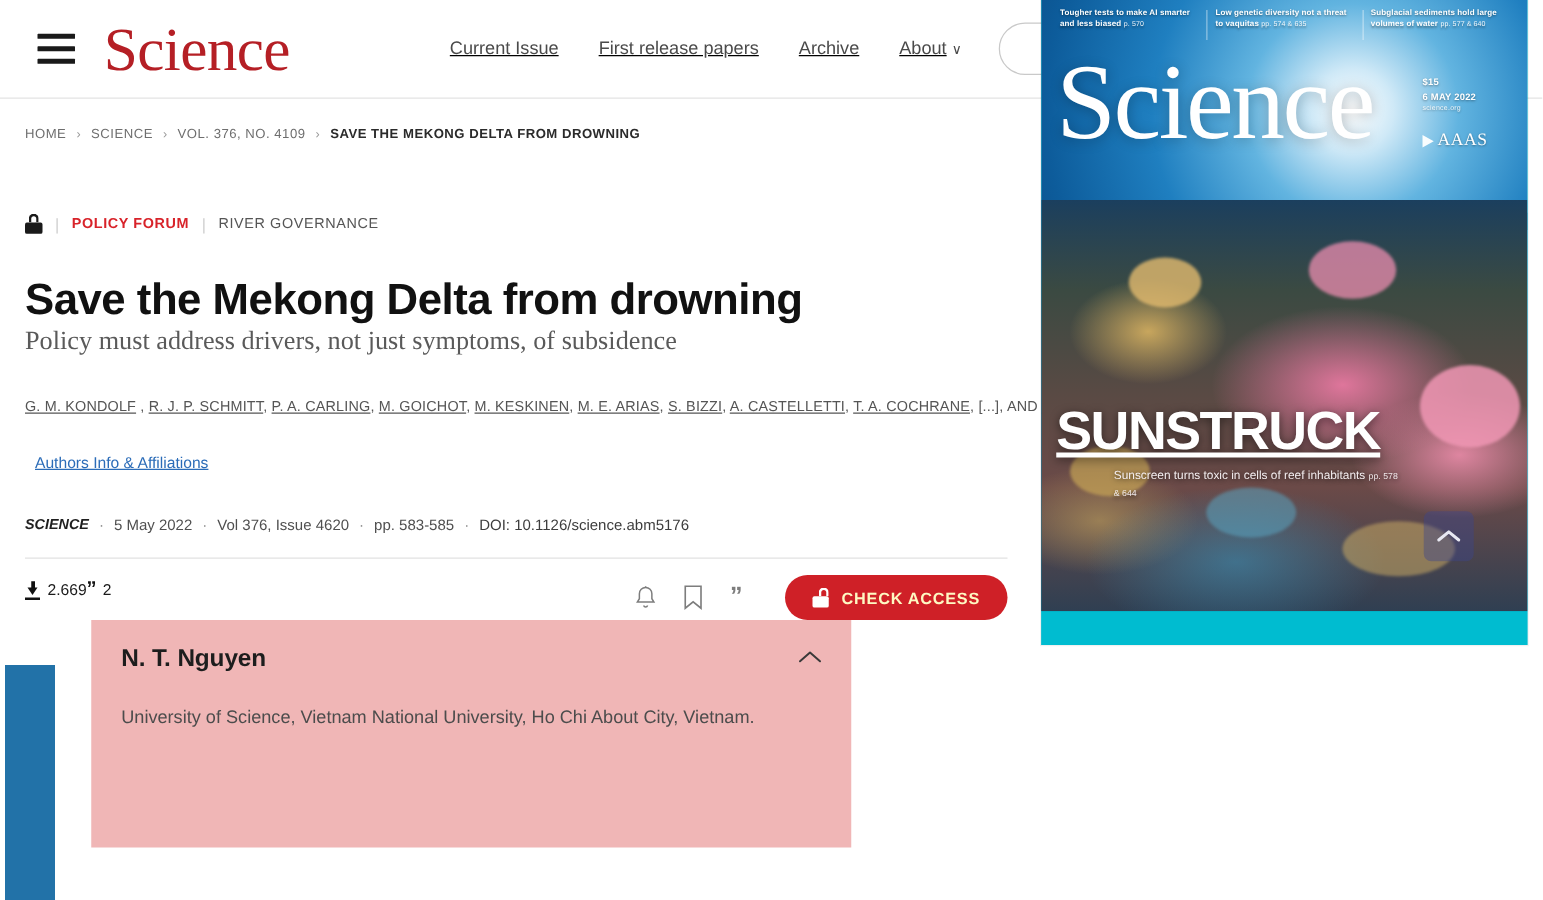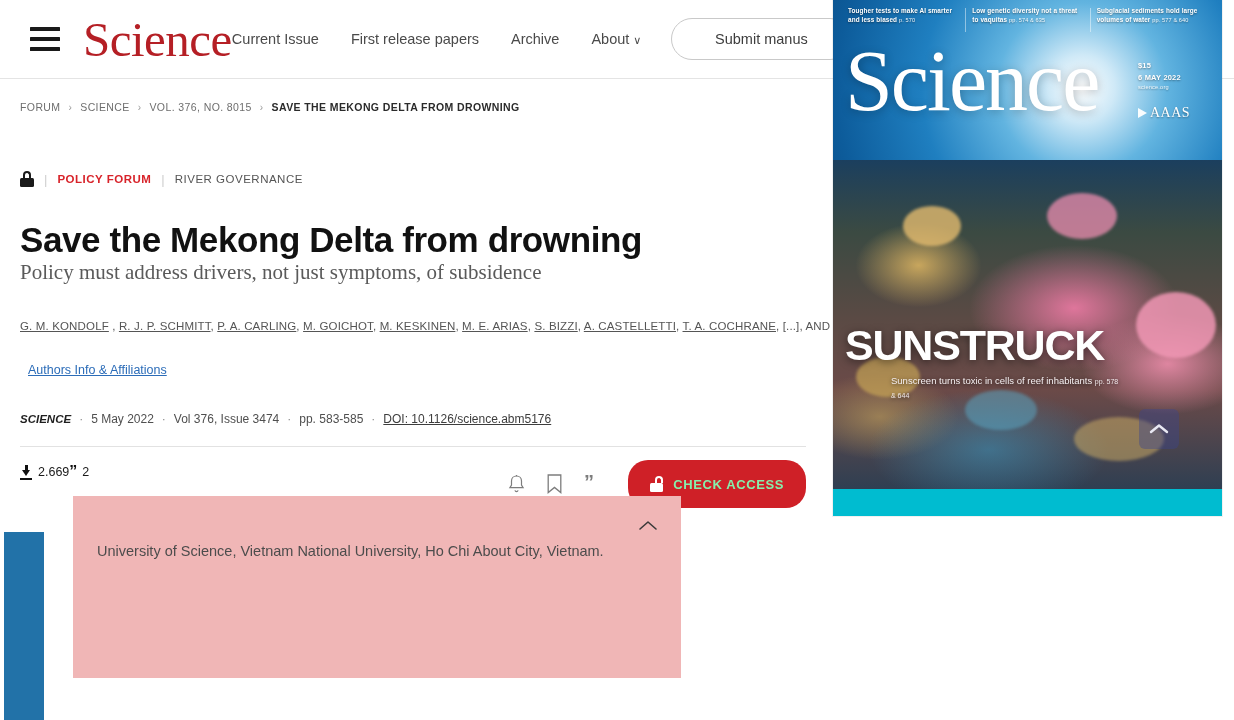--- a/index.html
+++ b/index.html
@@ -25,20 +25,22 @@
   .hamburger span { display:block; height:4px; background:#1a1a1a; border-radius:0.5px; }
   .brand {
     margin-left: 23px;
     font-family: "Liberation Serif", serif;
     font-size: 49px; line-height: 1;
     color:#b51f25; letter-spacing:-0.5px;
     cursor:pointer; user-select:none;
   }
   .nav {
     display:flex; align-items:center; gap:32px;
+    margin-left: 128px;
+    text-decoration: underline;
   }
   .nav a {
     font-size: 14.5px; color:#4a4a4a; text-decoration:none;
     white-space:nowrap; cursor:pointer;
   }
   .nav a .caret { font-size:11px; margin-left:4px; display:inline-block; }
   .submit-btn {
     margin-left: 30px;
     height: 42px; min-width: 180px;
     border:1px solid #c9c9c9; border-radius: 21px;
@@ -117,21 +119,21 @@
     color:#2b6cb8; font-size:12.5px; text-decoration:underline; cursor:pointer;
   }
 
   .meta {
     margin-top: 34px;
     font-size: 12px; color:#4f4f4f;
     display:flex; align-items:center; gap:8px; flex-wrap:nowrap;
   }
   .meta .jrn { font-weight:bold; font-style:italic; font-size:11.5px; color:#1f1f1f; }
   .meta .dot { color:#8a8a8a; }
-  .meta a.doi { color:#3d3d3d; text-decoration:underline; cursor:pointer; }
+  .meta a.doi { color:#3d3d3d; cursor:pointer; }
 
   .rule {
     position:absolute; left:20px; top:446px; width:786px; height:1px; background:#e2e2e2;
   }
 
   
   .actionbar {
     position:absolute; left:20px; top:460px; width:786px; height:32px;
   }
   .metrics { position:absolute; left:0; top:4px; display:flex; align-items:center; }
@@ -145,21 +147,21 @@
     border-top:6px solid #111;
   }
   .dl-ico .base { position:absolute; left:0; bottom:0; width:12px; height:2px; background:#111; }
   .quote-ico { font-size:16px; font-weight:bold; color:#111; line-height:1; letter-spacing:-1px;}
 
   .actions {
     position:absolute; right:0; top:0; display:flex; align-items:center; gap:22px;
   }
   .act-ico { color:#7d7d7d; cursor:pointer; display:flex; align-items:center; }
   .check-access {
-    height:48px; border-radius:20px; background:#cf2027; color:#86efac;
+    height:36px; border-radius:20px; background:#cf2027; color:#fef9c3;
     display:flex; align-items:center; gap:10px; padding: 0 22px;
     font-size:13px; font-weight:bold; letter-spacing:0.6px; cursor:pointer;
     border:none; margin-left: 4px;
   }
   .ca-lock { width:13px; height:16px; position:relative; }
   .ca-lock .sh {
     position:absolute; left:5px; top:0; width:8px; height:7px;
     border:2px solid #fff; border-bottom:none; border-radius:4px 4px 0 0;
   }
   .ca-lock .bd { position:absolute; left:0; bottom:0; width:13px; height:9px; background:#fff; border-radius:1.5px; }
@@ -258,21 +260,21 @@
       radial-gradient(ellipse 110px 60px at 12% 78%, rgba(180,150,90,0.7), rgba(120,90,40,0) 72%),
       linear-gradient(180deg, #1b3f5e 0%, #3b4a42 22%, #5a4a44 48%, #6b4a48 70%, #2f3f52 100%);
   }
   .reef .spot {
     position:absolute; border-radius:50%;
     filter: blur(1.4px);
   }
   .cover-headline {
     position:absolute; left:12px; top:324px; z-index:6;
     font-size: 43px; font-weight:bold; color:#ffffff; letter-spacing:-1.2px;
-    line-height:1; text-shadow: 0 2px 8px rgba(0,0,0,0.5);
+    line-height:1; text-shadow: 0 2px 8px rgba(0,0,0,0.5); text-decoration: underline;
   }
   .cover-sub {
     position:absolute; left:58px; top:374px; z-index:6; width: 230px;
     font-size: 9.5px; line-height:1.45; color:#f4eef0;
     text-shadow: 0 1px 4px rgba(0,0,0,0.65);
   }
   .cover-sub .pg { font-size:7px; opacity:0.95; }
   .scroll-top {
     position:absolute; left:1139px; top:409px; z-index:9;
     width:40px; height:40px; border-radius:6px;
@@ -300,25 +302,25 @@
     <nav class="nav">
       <a>Current Issue</a>
       <a>First release papers</a>
       <a>Archive</a>
       <a><span>About</span><span class="caret">∨</span></a>
     </nav>
     <div class="submit-btn">Submit manus</div>
   </div>
 
   <div class="breadcrumb">
-    <a class="crumb">FORUM</a>
+    <a class="crumb">HOME</a>
     <span class="sep">›</span>
     <a class="crumb">SCIENCE</a>
     <span class="sep">›</span>
-    <a class="crumb">VOL. 376, NO. 8015</a>
+    <a class="crumb">VOL. 376, NO. 4109</a>
     <span class="sep">›</span>
     <span class="crumb current">SAVE THE MEKONG DELTA FROM DROWNING</span>
   </div>
 
   <div class="social">
     <span class="ico">
       <svg width="16" height="18" viewBox="0 0 16 18">
           <text x="4" y="15" font-family="Liberation Serif, serif" font-size="17" fill="#7d7d7d">f</text>
         </svg>
     </span>
@@ -383,21 +385,21 @@
       <button class="more-authors">+11 authors</button>
     </div>
 
     <a class="affil-link">Authors Info &amp; Affiliations</a>
 
     <div class="meta">
       <span class="jrn">SCIENCE</span>
       <span class="dot">·</span>
       <span>5 May 2022</span>
       <span class="dot">·</span>
-      <span>Vol 376, Issue 3474</span>
+      <span>Vol 376, Issue 4620</span>
       <span class="dot">·</span>
       <span>pp. 583-585</span>
       <span class="dot">·</span>
       <a class="doi">DOI: 10.1126/science.abm5176</a>
     </div>
   </div>
 
   <div class="rule"></div>
 
   <div class="actionbar">
@@ -440,20 +442,21 @@
             <span class="bd"></span>
           </span>
         <span>CHECK ACCESS</span>
       </button>
     </div>
   </div>
 
   <div class="left-bar"></div>
 
   <div class="author-card">
+    <div class="ac-name">N. T. Nguyen</div>
     <span class="ac-collapse">
       <svg width="22" height="16" viewBox="0 0 22 16">
           <path d="M3 11 11 4l8 7" fill="none" stroke="#3a3a3a" stroke-width="1.6" stroke-linecap="round" stroke-linejoin="round"></path>
         </svg>
     </span>
     <div class="ac-affil">University of Science, Vietnam National University, Ho Chi About City, Vietnam.</div>
   </div>
 
   <div class="cover-panel">
     <div class="cover-img">

